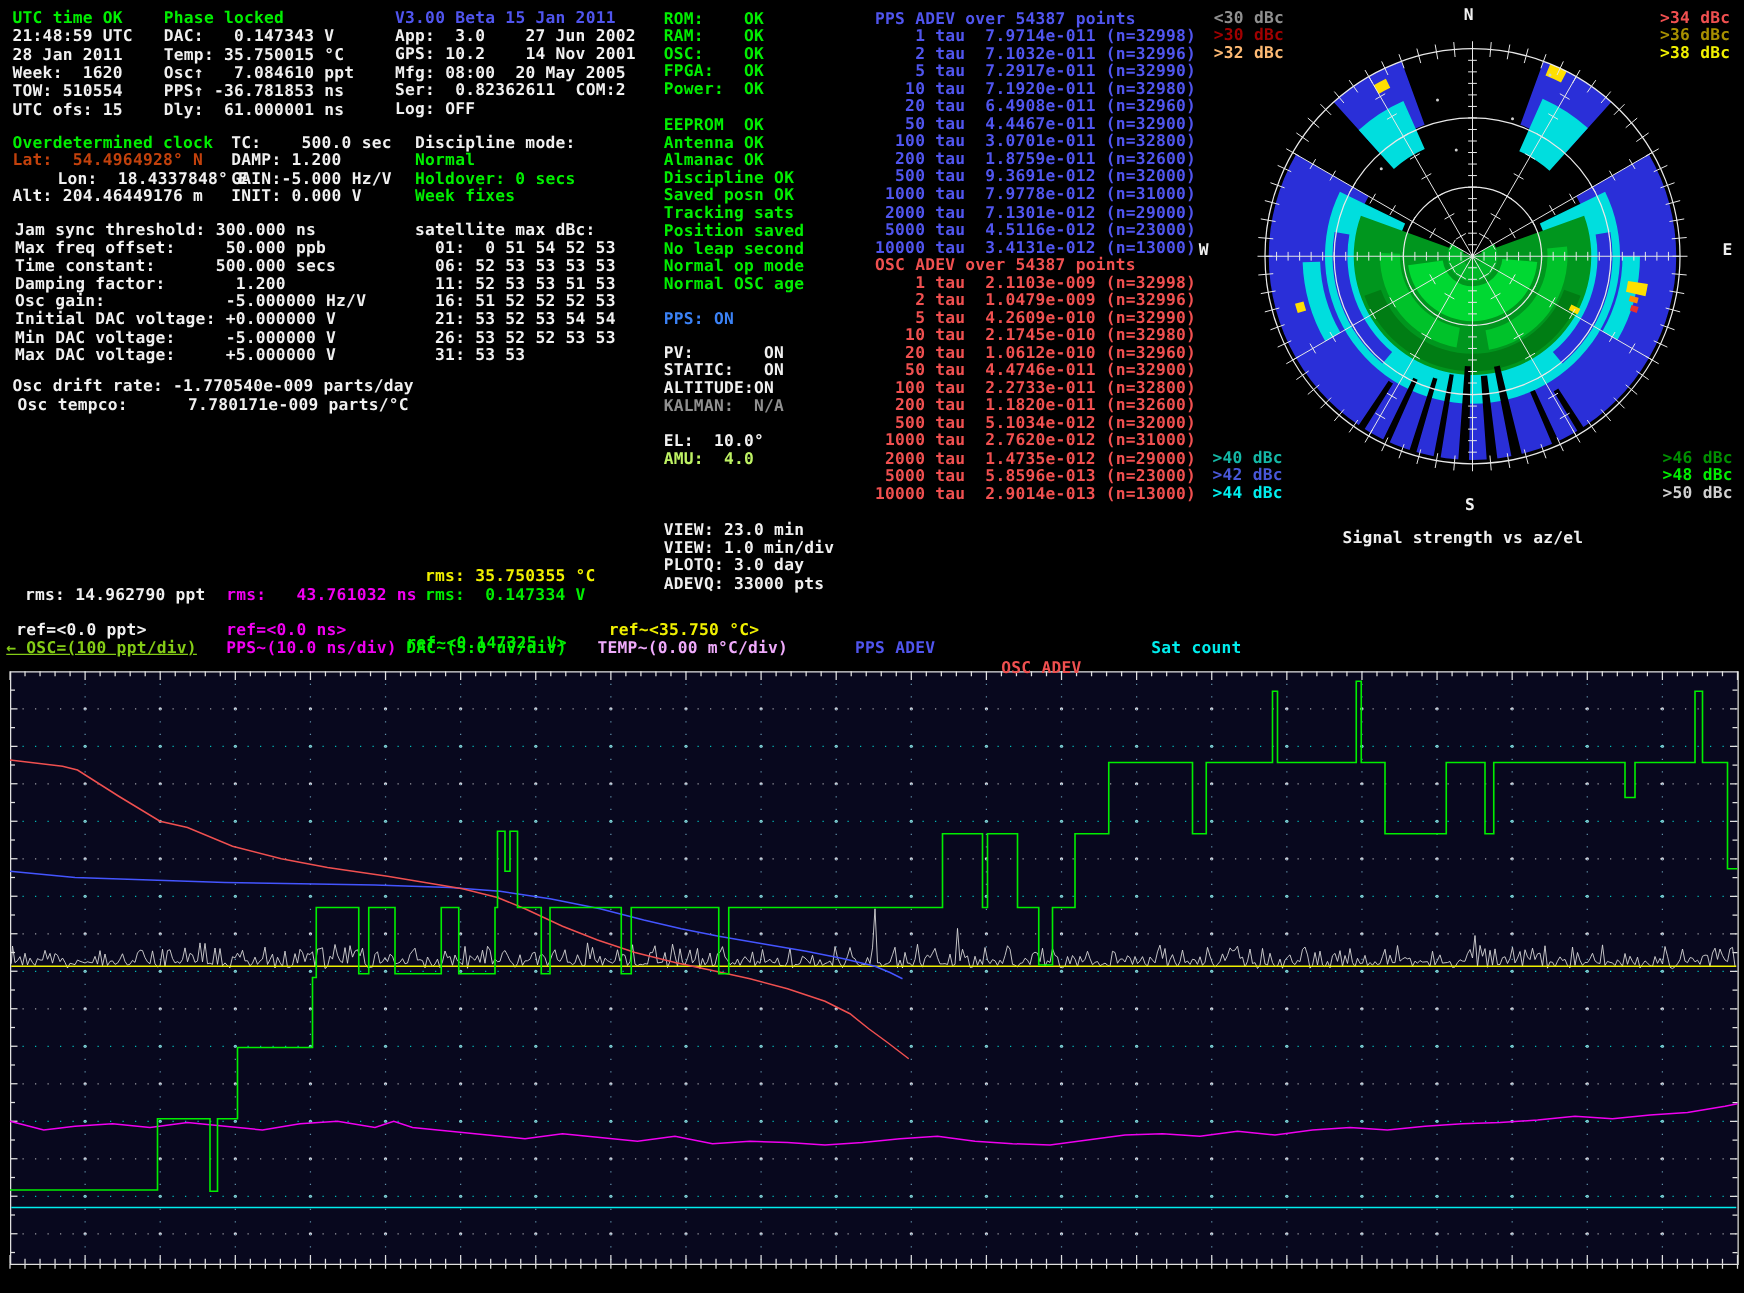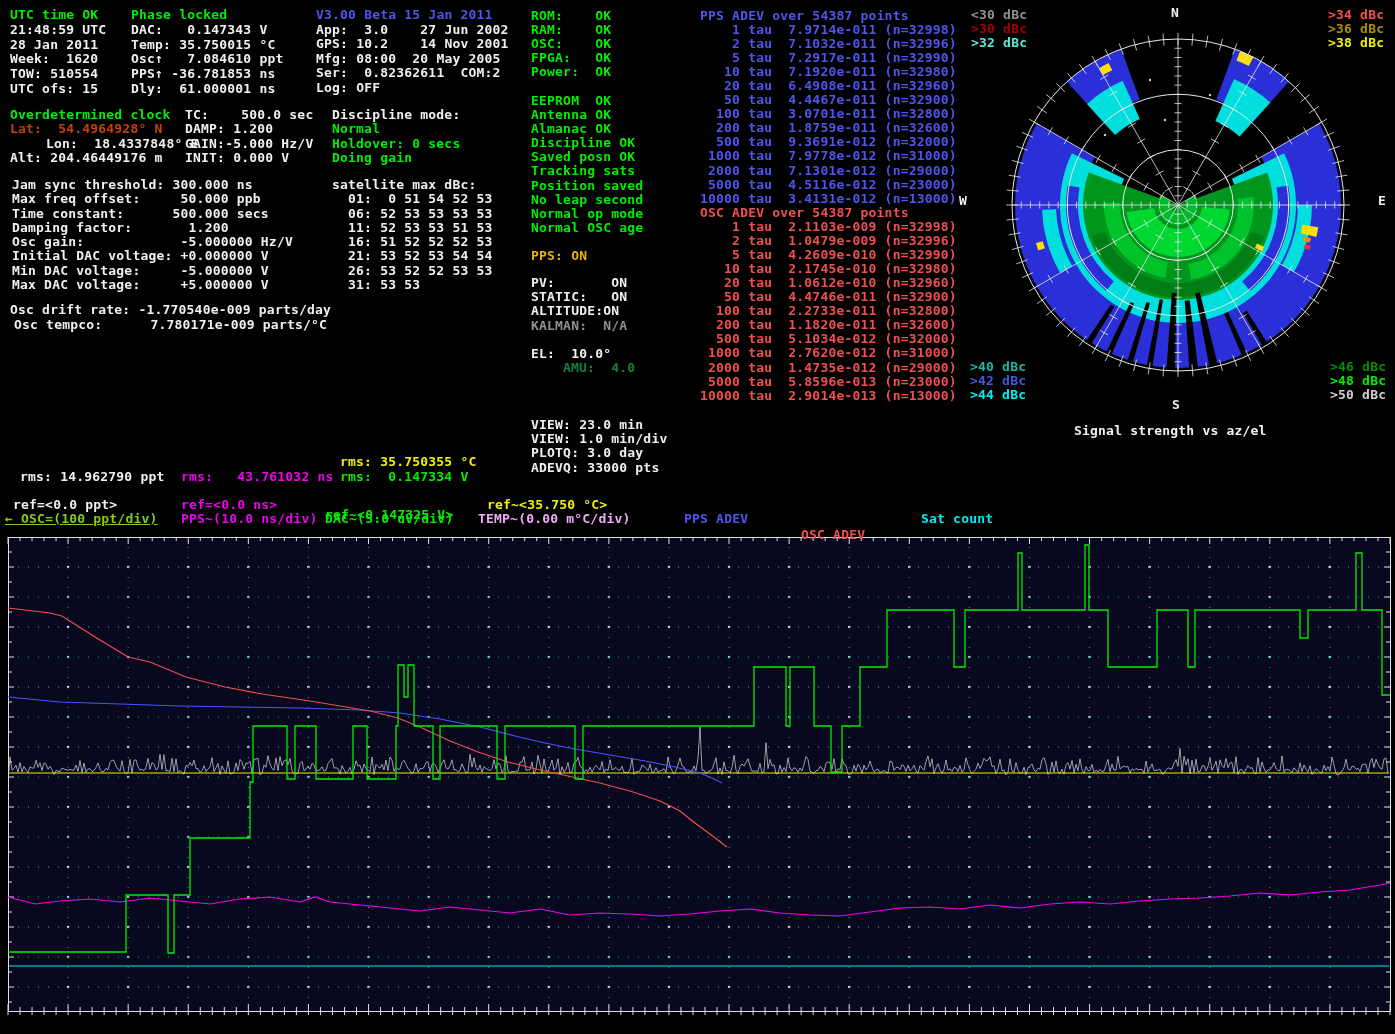--- a/index.html
+++ b/index.html
@@ -1074,45 +1074,45 @@
       <path d="M8 167L60 172L120 174L180 176L240 177L300 178L360 180L400 183L440 189L480 197L515 206L545 213L575 219L610 225L645 231L675 237L700 243L712 248L722 253" fill="none" stroke="#4455ff" stroke-width="1.2" stroke-linejoin="miter"></path>
       <path d="M8 78L50 83L62 86L95 107L128 127L150 132L186 147L225 157L262 164L310 171L340 176L370 181L398 188L420 197L450 211L478 222L508 232L540 240L568 246L600 253L630 261L660 271L680 281L695 293L710 304L727 317" fill="none" stroke="#f05050" stroke-width="1.2" stroke-linejoin="miter"></path>
       <path d="M8 422L126 422L126 365L168 365L168 423L174 423L174 365L190 365L190 308L250 308L250 252L253 252L253 196L287 196L287 249L295 249L295 196L316 196L316 249L353 249L353 196L367 196L367 249L396 249L396 196L398 196L398 135L404 135L404 167L408 167L408 135L414 135L414 196L433 196L433 249L440 249L440 196L497 196L497 249L505 249L505 196L575 196L575 249L583 249L583 196L754 196L754 137L786 137L786 196L790 196L790 137L814 137L814 196L831 196L831 242L842 242L842 196L860 196L860 137L887 137L887 80L954 80L954 137L965 137L965 80L1018 80L1018 23L1022 23L1022 80L1085 80L1085 15L1089 15L1089 80L1108 80L1108 137L1157 137L1157 80L1188 80L1188 137L1195 137L1195 80L1300 80L1300 108L1308 108L1308 80L1356 80L1356 23L1362 23L1362 80L1382 80L1382 165L1390 165" fill="none" stroke="#00ee00" stroke-width="1.3" stroke-linejoin="miter"></path>
     </svg>
   <div id="blocks">
       <div class="tb" style="left: 10px; top: 8px; line-height: 14.8px;"><div style="color: rgb(0, 238, 0);">UTC time OK</div><div style="color: rgb(240, 240, 240);">21:48:59 UTC</div><div style="color: rgb(240, 240, 240);">28 Jan 2011</div><div style="color: rgb(240, 240, 240);">Week:  1620</div><div style="color: rgb(240, 240, 240);">TOW: 510554</div><div style="color: rgb(240, 240, 240);">UTC ofs: 15</div></div>
       <div class="tb" style="left: 131px; top: 8px; line-height: 14.8px;"><div style="color: rgb(0, 238, 0);">Phase locked</div><div style="color: rgb(240, 240, 240);">DAC:   0.147343 V</div><div style="color: rgb(240, 240, 240);">Temp: 35.750015 °C</div><div style="color: rgb(240, 240, 240);">Osc↑   7.084610 ppt</div><div style="color: rgb(240, 240, 240);">PPS↑ -36.781853 ns</div><div style="color: rgb(240, 240, 240);">Dly:  61.000001 ns</div></div>
       <div class="tb" style="left: 316px; top: 8px; line-height: 14.6px;"><div style="color: rgb(80, 85, 238);">V3.00 Beta 15 Jan 2011</div><div style="color: rgb(240, 240, 240);">App:  3.0    27 Jun 2002</div><div style="color: rgb(240, 240, 240);">GPS: 10.2    14 Nov 2001</div><div style="color: rgb(240, 240, 240);">Mfg: 08:00  20 May 2005</div><div style="color: rgb(240, 240, 240);">Ser:  0.82362611  COM:2</div><div style="color: rgb(240, 240, 240);">Log: OFF</div></div>
       <div class="tb" style="left: 531px; top: 9px; line-height: 14.1px;"><div style="color: rgb(0, 238, 0);">ROM:    OK</div><div style="color: rgb(0, 238, 0);">RAM:    OK</div><div style="color: rgb(0, 238, 0);">OSC:    OK</div><div style="color: rgb(0, 238, 0);">FPGA:   OK</div><div style="color: rgb(0, 238, 0);">Power:  OK</div></div>
       <div class="tb" style="left: 531px; top: 94px; line-height: 14.1px;"><div style="color: rgb(0, 238, 0);">EEPROM  OK</div><div style="color: rgb(0, 238, 0);">Antenna OK</div><div style="color: rgb(0, 238, 0);">Almanac OK</div><div style="color: rgb(0, 238, 0);">Discipline OK</div><div style="color: rgb(0, 238, 0);">Saved posn OK</div><div style="color: rgb(0, 238, 0);">Tracking sats</div><div style="color: rgb(0, 238, 0);">Position saved</div><div style="color: rgb(0, 238, 0);">No leap second</div><div style="color: rgb(0, 238, 0);">Normal op mode</div><div style="color: rgb(0, 238, 0);">Normal OSC age</div></div>
-      <div class="tb" style="left: 531px; top: 249px; line-height: 14.2px;"><div style="color: #eab308; text-align: right;">PPS: ON</div></div>
+      <div class="tb" style="left: 531px; top: 249px; line-height: 14.2px;"><div style="color: #3b82f6; text-align: right;">PPS: ON</div></div>
       <div class="tb" style="left: 531px; top: 276px; line-height: 14.2px;"><div style="color: rgb(240, 240, 240);">PV:       ON</div><div style="color: rgb(240, 240, 240);">STATIC:   ON</div><div style="color: rgb(240, 240, 240);">ALTITUDE:ON</div><div style="color: rgb(144, 144, 144);">KALMAN:  N/A</div></div>
-      <div class="tb" style="left: 531px; top: 347px; line-height: 14.4px;"><div style="color: rgb(240, 240, 240);">EL:  10.0°</div><div style="color: #15803d; margin-left: 32px;">AMU:  4.0</div></div>
+      <div class="tb" style="left: 531px; top: 347px; line-height: 14.4px;"><div style="color: rgb(240, 240, 240);">EL:  10.0°</div><div style="color: #bef264;">AMU:  4.0</div></div>
       <div class="tb" style="left: 531px; top: 418px; line-height: 14.2px;"><div style="color: rgb(240, 240, 240);">VIEW: 23.0 min</div><div style="color: rgb(240, 240, 240);">VIEW: 1.0 min/div</div><div style="color: rgb(240, 240, 240);">PLOTQ: 3.0 day</div><div style="color: rgb(240, 240, 240);">ADEVQ: 33000 pts</div></div>
       <div class="tb" style="left: 10px; top: 108px; line-height: 14.3px;"><div style="color: rgb(0, 238, 0);">Overdetermined clock</div><div style="color: #c2410c;">Lat:  54.4964928° N</div><div style="color: rgb(240, 240, 240); margin-left: 36px;">Lon:  18.4337848° E</div><div style="color: rgb(240, 240, 240);">Alt: 204.46449176 m</div></div>
       <div class="tb" style="left: 185px; top: 108px; line-height: 14.3px;"><div style="color: rgb(240, 240, 240);">TC:    500.0 sec</div><div style="color: rgb(240, 240, 240);">DAMP: 1.200</div><div style="color: rgb(240, 240, 240);">GAIN:-5.000 Hz/V</div><div style="color: rgb(240, 240, 240);">INIT: 0.000 V</div></div>
-      <div class="tb" style="left: 332px; top: 108px; line-height: 14.3px;"><div style="color: rgb(240, 240, 240);">Discipline mode:</div><div style="color: rgb(0, 238, 0);">Normal</div><div style="color: rgb(0, 238, 0);">Holdover: 0 secs</div><div style="color: rgb(0, 238, 0);">Doing gain</div></div>
+      <div class="tb" style="left: 332px; top: 108px; line-height: 14.3px;"><div style="color: rgb(240, 240, 240);">Discipline mode:</div><div style="color: rgb(0, 238, 0);">Normal</div><div style="color: rgb(0, 238, 0);">Holdover: 0 secs</div><div style="color: rgb(0, 238, 0);">Week fixes</div></div>
       <div class="tb" style="left: 12px; top: 178px; line-height: 14.3px;"><div style="color: rgb(240, 240, 240);">Jam sync threshold: 300.000 ns</div><div style="color: rgb(240, 240, 240);">Max freq offset:     50.000 ppb</div><div style="color: rgb(240, 240, 240);">Time constant:      500.000 secs</div><div style="color: rgb(240, 240, 240);">Damping factor:       1.200</div><div style="color: rgb(240, 240, 240);">Osc gain:            -5.000000 Hz/V</div><div style="color: rgb(240, 240, 240);">Initial DAC voltage: +0.000000 V</div><div style="color: rgb(240, 240, 240);">Min DAC voltage:     -5.000000 V</div><div style="color: rgb(240, 240, 240);">Max DAC voltage:     +5.000000 V</div></div>
       <div class="tb" style="left: 332px; top: 178px; line-height: 14.3px;"><div style="color: rgb(240, 240, 240);">satellite max dBc:</div><div style="color: rgb(240, 240, 240);">  01:  0 51 54 52 53</div><div style="color: rgb(240, 240, 240);">  06: 52 53 53 53 53</div><div style="color: rgb(240, 240, 240);">  11: 52 53 53 51 53</div><div style="color: rgb(240, 240, 240);">  16: 51 52 52 52 53</div><div style="color: rgb(240, 240, 240);">  21: 53 52 53 54 54</div><div style="color: rgb(240, 240, 240);">  26: 53 52 52 53 53</div><div style="color: rgb(240, 240, 240);">  31: 53 53</div></div>
       <div class="tb" style="left: 10px; top: 303px; line-height: 14.7px;"><div style="color: rgb(240, 240, 240);">Osc drift rate: -1.770540e-009 parts/day</div><div style="color: rgb(240, 240, 240); text-align: center;">Osc tempco:      7.780171e-009 parts/°C</div></div>
       <div class="tb" style="left: 340px; top: 455px; line-height: 14px;"><div style="color: rgb(240, 240, 0);">rms: 35.750355 °C</div></div>
       <div class="tb" style="left: 20px; top: 470px; line-height: 14px;"><div style="color: rgb(240, 240, 240);">rms: 14.962790 ppt</div></div>
       <div class="tb" style="left: 181px; top: 470px; line-height: 14px;"><div style="color: rgb(240, 0, 240);">rms:   43.761032 ns</div></div>
       <div class="tb" style="left: 340px; top: 470px; line-height: 14px;"><div style="color: rgb(0, 238, 0);">rms:  0.147334 V</div></div>
       <div class="tb" style="left: 13px; top: 498px; line-height: 14px;"><div style="color: rgb(240, 240, 240);">ref=&lt;0.0 ppt&gt;</div></div>
       <div class="tb" style="left: 181px; top: 498px; line-height: 14px;"><div style="color: rgb(240, 0, 240);">ref=&lt;0.0 ns&gt;</div></div>
       <div class="tb" style="left: 325px; top: 508px; line-height: 14px;"><div style="color: rgb(0, 238, 0);">ref~&lt;0.147325 V&gt;</div></div>
       <div class="tb" style="left: 487px; top: 498px; line-height: 14px;"><div style="color: rgb(240, 240, 0);">ref~&lt;35.750 °C&gt;</div></div>
       <div class="tb" style="left: 5px; top: 512px; line-height: 14px;"><div style="color: #84cc16; text-decoration: underline;">← OSC=(100 ppt/div)</div></div>
       <div class="tb" style="left: 181px; top: 512px; line-height: 14px;"><div style="color: rgb(240, 0, 240);">PPS~(10.0 ns/div)</div></div>
       <div class="tb" style="left: 325px; top: 512px; line-height: 14px;"><div style="color: rgb(0, 238, 0);">DAC~(5.0 uV/div)</div></div>
       <div class="tb" style="left: 478px; top: 512px; line-height: 14px;"><div style="color: #f0abfc;">TEMP~(0.00 m°C/div)</div></div>
       <div class="tb" style="left: 684px; top: 512px; line-height: 14px;"><div style="color: rgb(80, 85, 238);">PPS ADEV</div></div>
       <div class="tb" style="left: 801px; top: 528px; line-height: 14px;"><div style="color: rgb(240, 80, 80);">OSC ADEV</div></div>
       <div class="tb" style="left: 921px; top: 512px; line-height: 14px;"><div style="color: rgb(0, 238, 238);">Sat count</div></div>
-      <div class="tb" style="left: 971px; top: 8px; line-height: 14px;"><div style="color: rgb(144, 144, 144);">&lt;30 dBc</div><div style="color: rgb(160, 0, 0);">&gt;30 dBc</div><div style="color: #5eead4;">&gt;32 dBc</div></div>
+      <div class="tb" style="left: 971px; top: 8px; line-height: 14px;"><div style="color: rgb(144, 144, 144);">&lt;30 dBc</div><div style="color: rgb(160, 0, 0);">&gt;30 dBc</div><div style="color: #fdba74;">&gt;32 dBc</div></div>
       <div class="tb" style="left: 1328px; top: 8px; line-height: 14px;"><div style="color: rgb(240, 80, 80);">&gt;34 dBc</div><div style="color: rgb(168, 144, 0);">&gt;36 dBc</div><div style="color: rgb(240, 240, 0);">&gt;38 dBc</div></div>
       <div class="tb" style="left: 970px; top: 360px; line-height: 14px;"><div style="color: #14b8a6;">&gt;40 dBc</div><div style="color: rgb(72, 88, 216);">&gt;42 dBc</div><div style="color: rgb(0, 238, 238);">&gt;44 dBc</div></div>
       <div class="tb" style="left: 1330px; top: 360px; line-height: 14px;"><div style="color: rgb(0, 144, 0);">&gt;46 dBc</div><div style="color: rgb(0, 238, 0);">&gt;48 dBc</div><div style="color: rgb(208, 208, 208);">&gt;50 dBc</div></div>
       <div class="tb" style="left: 700px; top: 9px; line-height: 14.05px;"><div style="color: rgb(80, 85, 238);">PPS ADEV over 54387 points</div><div style="color: rgb(80, 85, 238);">    1 tau  7.9714e-011 (n=32998)</div><div style="color: rgb(80, 85, 238);">    2 tau  7.1032e-011 (n=32996)</div><div style="color: rgb(80, 85, 238);">    5 tau  7.2917e-011 (n=32990)</div><div style="color: rgb(80, 85, 238);">   10 tau  7.1920e-011 (n=32980)</div><div style="color: rgb(80, 85, 238);">   20 tau  6.4908e-011 (n=32960)</div><div style="color: rgb(80, 85, 238);">   50 tau  4.4467e-011 (n=32900)</div><div style="color: rgb(80, 85, 238);">  100 tau  3.0701e-011 (n=32800)</div><div style="color: rgb(80, 85, 238);">  200 tau  1.8759e-011 (n=32600)</div><div style="color: rgb(80, 85, 238);">  500 tau  9.3691e-012 (n=32000)</div><div style="color: rgb(80, 85, 238);"> 1000 tau  7.9778e-012 (n=31000)</div><div style="color: rgb(80, 85, 238);"> 2000 tau  7.1301e-012 (n=29000)</div><div style="color: rgb(80, 85, 238);"> 5000 tau  4.5116e-012 (n=23000)</div><div style="color: rgb(80, 85, 238);">10000 tau  3.4131e-012 (n=13000)</div></div>
       <div class="tb" style="left: 700px; top: 206px; line-height: 14.05px;"><div style="color: rgb(240, 80, 80);">OSC ADEV over 54387 points</div><div style="color: rgb(240, 80, 80);">    1 tau  2.1103e-009 (n=32998)</div><div style="color: rgb(240, 80, 80);">    2 tau  1.0479e-009 (n=32996)</div><div style="color: rgb(240, 80, 80);">    5 tau  4.2609e-010 (n=32990)</div><div style="color: rgb(240, 80, 80);">   10 tau  2.1745e-010 (n=32980)</div><div style="color: rgb(240, 80, 80);">   20 tau  1.0612e-010 (n=32960)</div><div style="color: rgb(240, 80, 80);">   50 tau  4.4746e-011 (n=32900)</div><div style="color: rgb(240, 80, 80);">  100 tau  2.2733e-011 (n=32800)</div><div style="color: rgb(240, 80, 80);">  200 tau  1.1820e-011 (n=32600)</div><div style="color: rgb(240, 80, 80);">  500 tau  5.1034e-012 (n=32000)</div><div style="color: rgb(240, 80, 80);"> 1000 tau  2.7620e-012 (n=31000)</div><div style="color: rgb(240, 80, 80);"> 2000 tau  1.4735e-012 (n=29000)</div><div style="color: rgb(240, 80, 80);"> 5000 tau  5.8596e-013 (n=23000)</div><div style="color: rgb(240, 80, 80);">10000 tau  2.9014e-013 (n=13000)</div></div>
     </div>
 </div>
 
 </body></html>

